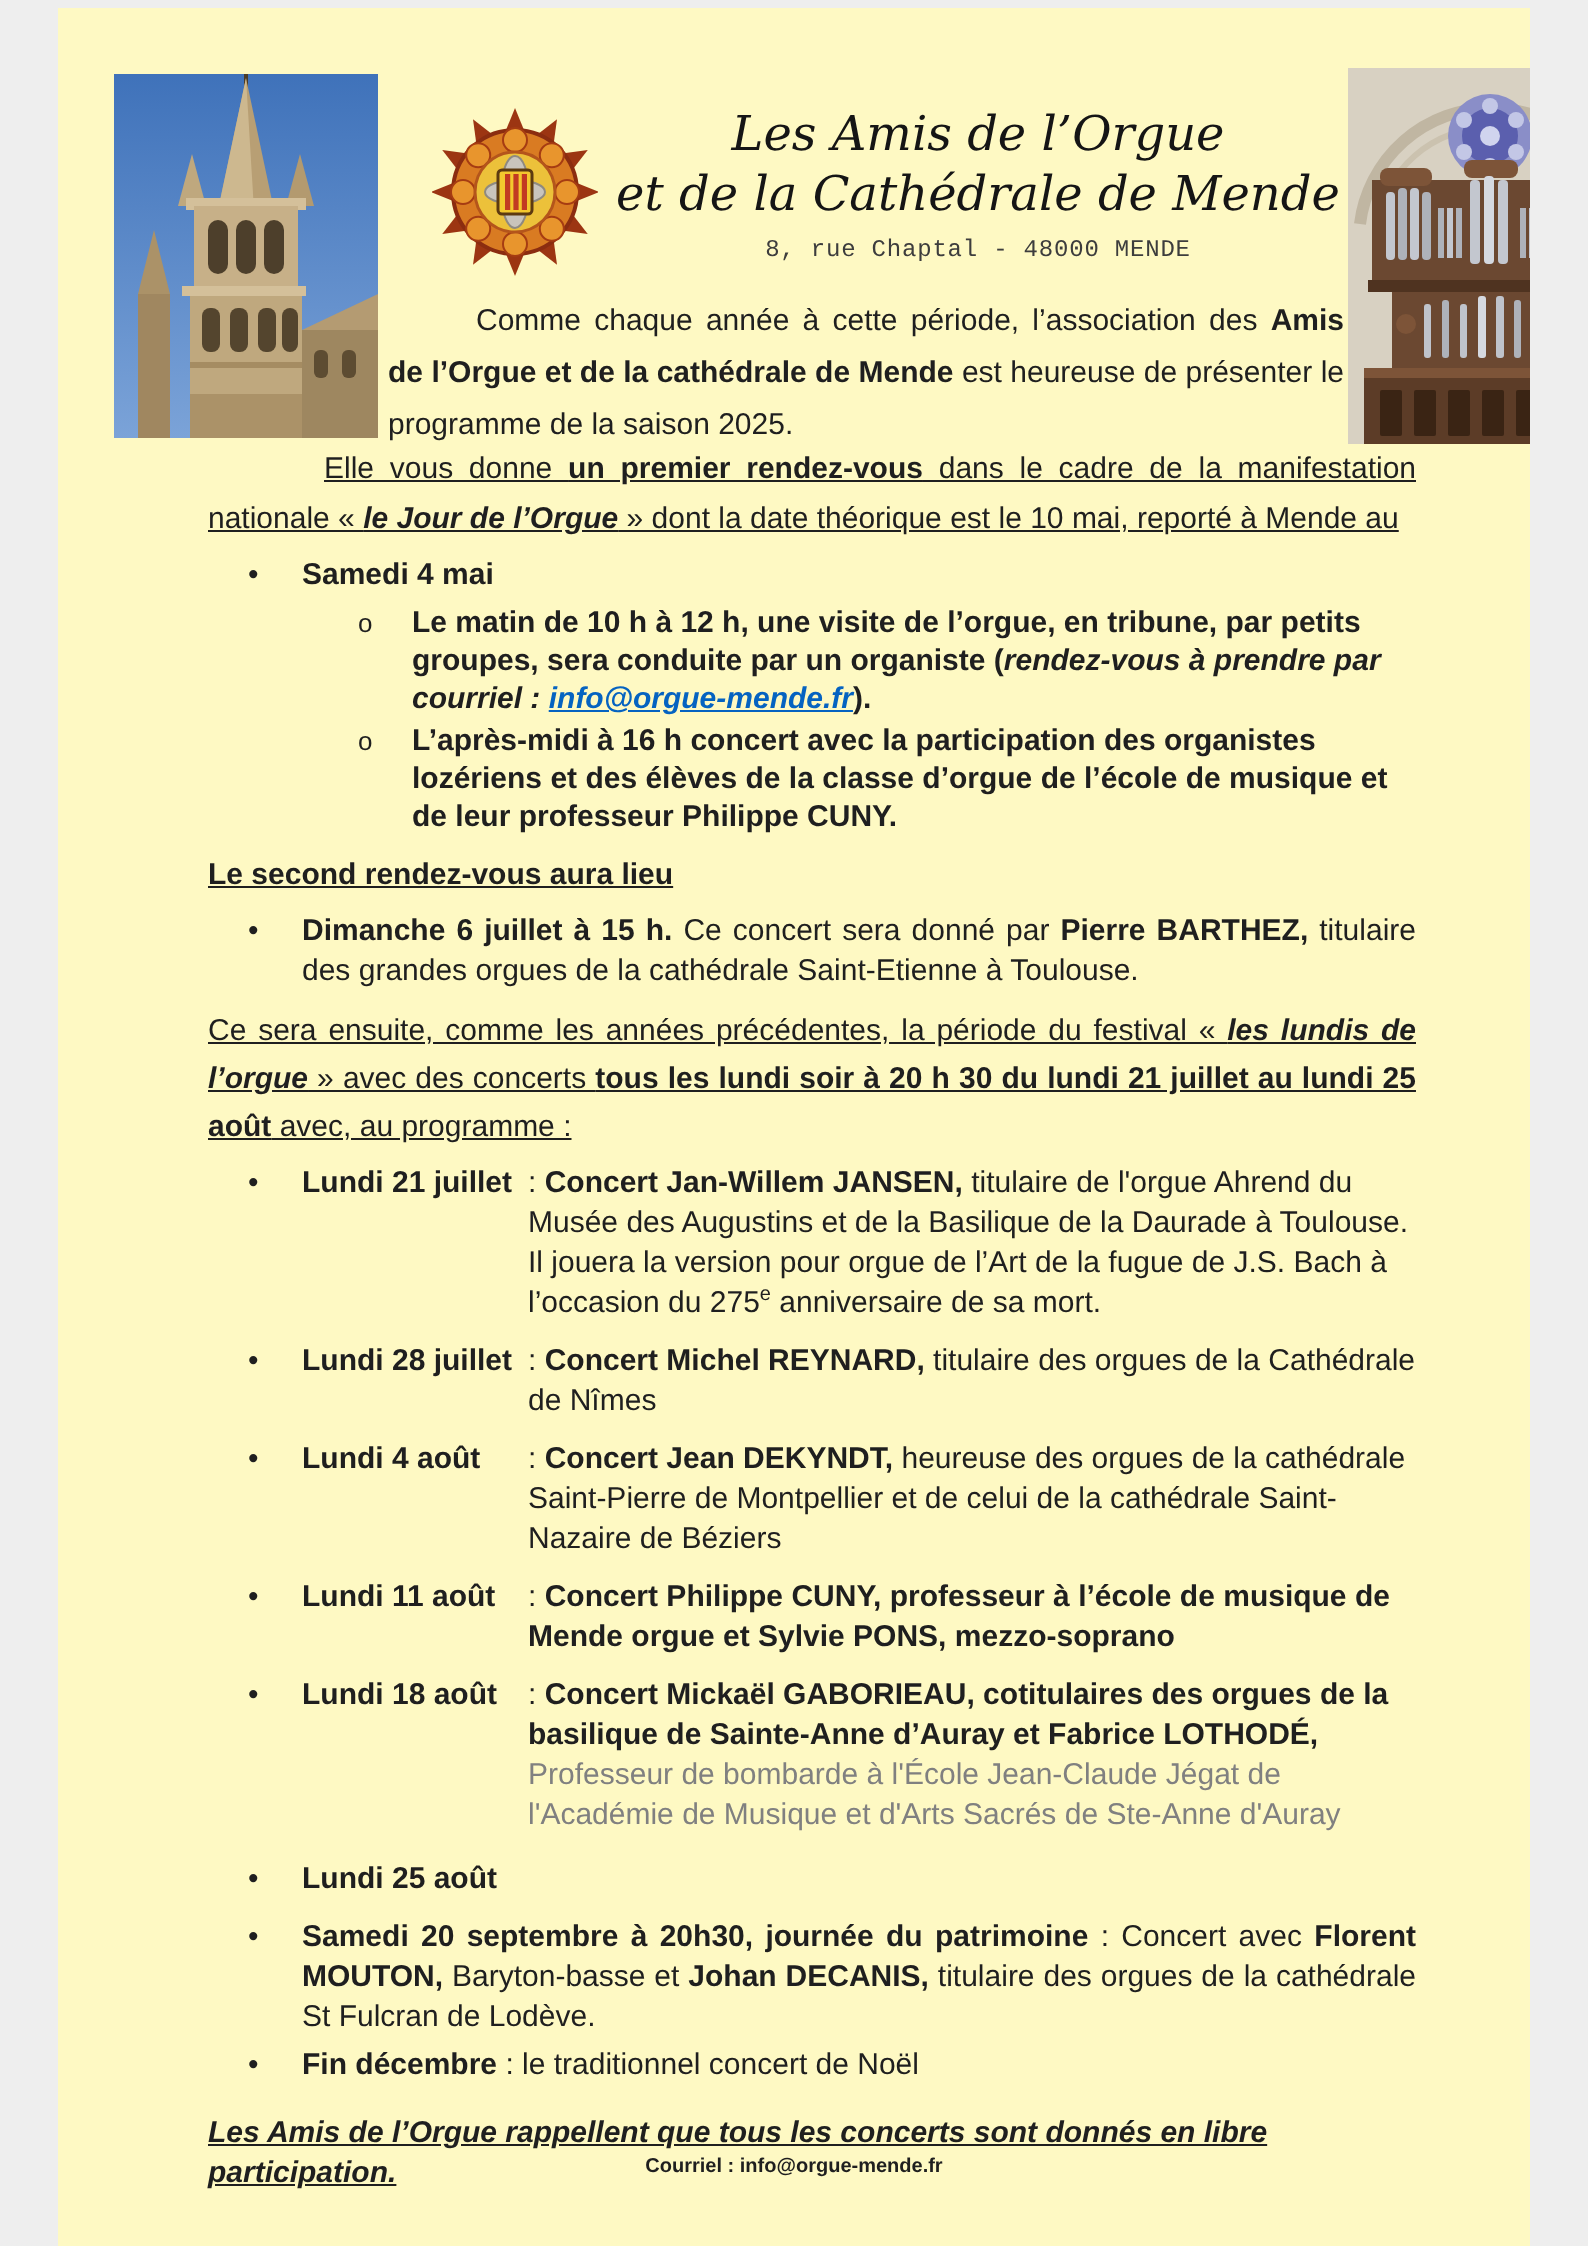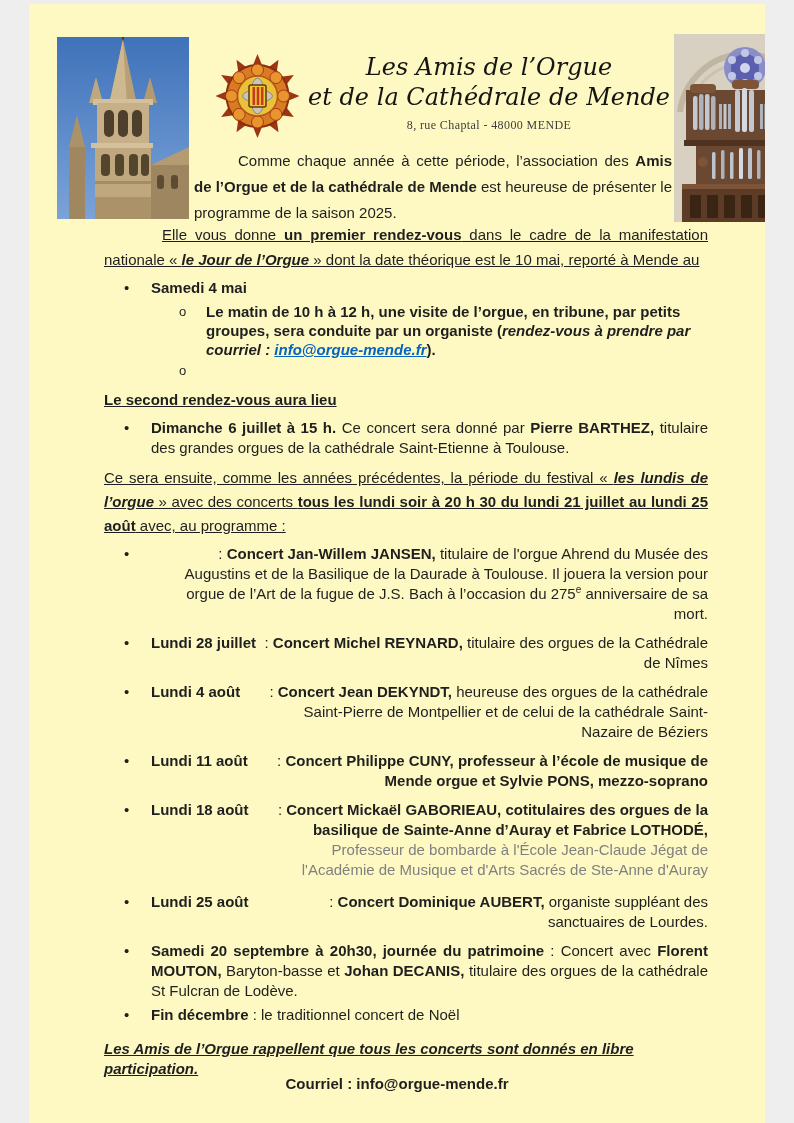--- a/index.html
+++ b/index.html
@@ -7,52 +7,52 @@
     position:relative;width:736px;height:1123px;margin:4px auto;background:#fef9c3;
     font-family:"Liberation Sans",sans-serif;font-size:15px;color:#1f1f1f;overflow:hidden;
   }
   
   .header{position:relative;height:218px;}
   .photo-left{position:absolute;left:28px;top:33px;width:132px;height:182px;}
   .logo{position:absolute;left:187px;top:46px;width:83px;height:92px;}
   .photo-right{position:absolute;left:645px;top:30px;width:143px;height:188px;}
   .title-block{position:absolute;left:278px;top:48px;width:364px;text-align:center;}
   .title-line{font-family:"DejaVu Serif","Liberation Serif",serif;font-style:italic;font-size:24px;line-height:30px;color:#151515;}
-  .address{margin-top:6px;font-family:Liberation Serif, serif;font-size:12px;letter-spacing:.4px;color:#3d3d3d;}
+  .address{margin-top:6px;font-family:Liberation Mono, monospace;font-size:12px;letter-spacing:.4px;color:#3d3d3d;}
   .intro{position:absolute;left:165px;top:144px;width:478px;margin:0;text-align:justify;text-indent:44px;line-height:26px;}
   
   .content{padding:0 57px 0 75px;}
   .para{margin:0;line-height:20px;text-decoration:underline;}
   .p-rdv{line-height:25px;text-indent:58px;text-align:justify;margin-bottom:6px;}
   .p-second{margin:10px 0 8px;}
   .p-festival{line-height:24px;text-align:justify;margin:8px 0 6px;}
   .p-deux{margin:14px 0 10px;}
   .p-closing{margin-top:14px;font-weight:700;font-style:italic;}
   .li{display:flex;line-height:20px;}
   .li .marker{flex:none;width:27px;}
   .li.l1{padding-left:20px;margin-bottom:4px;}
   .li.l2{padding-left:75px;margin-bottom:2px;line-height:19px;}
   .li.l2 .marker{font-size:13px;}
   .li-text{flex:1;}
   .justify .li-text,.justify{text-align:justify;}
   .prog{display:flex;padding-left:20px;line-height:20px;margin-bottom:9px;}
   .prog .marker{flex:none;width:27px;}
   .prog-date{flex:none;width:113px;font-weight:700;}
-  .prog-desc{flex:1;text-align:right;}
+  .prog-desc{flex:1;}
   .prog5{margin-bottom:12px;}
   .li-patrimoine{margin-bottom:12px;}
   .li-noel{margin-bottom:0;}
   
   .run-b{font-weight:700;}
   .run-bi{font-weight:700;font-style:italic;}
   .run-link{color:#0563c1;font-weight:700;font-style:italic;text-decoration:underline;cursor:pointer;}
   .run-gray{color:#808080;}
   .run-sup{vertical-align:super;font-size:10px;line-height:0;}
   
-  .footer{position:absolute;left:0;right:0;top:1072px;text-align:center;font-size:15px;line-height:16px;}
+  .footer{position:absolute;left:0;right:0;top:1072px;text-align:center;font-size:10px;line-height:16px;}
 </style>
 </head>
 <body>
 
 <div class="page">
 
   <div class="header">
 
     <svg class="photo-left" viewBox="0 0 132 182" xmlns="http://www.w3.org/2000/svg">
       <defs>
@@ -195,33 +195,35 @@
     <div class="li l1">
       <span class="marker">•</span>
       <div class="li-text"><span class="run run-b">Samedi 4 mai</span></div>
     </div>
     <div class="li l2">
       <span class="marker">o</span>
       <div class="li-text"><span class="run run-b">Le matin de 10 h à 12 h, une visite de l’orgue, en tribune, par petits groupes, sera conduite par un organiste (</span><span class="run run-bi">rendez-vous à prendre par courriel : </span><a class="run run-link" href="#">info@orgue-mende.fr</a><span class="run run-b">).</span></div>
     </div>
     <div class="li l2">
       <span class="marker">o</span>
+      <div class="li-text"><span class="run run-b">L’après-midi à 16 h concert avec la participation des organistes lozériens et des élèves de la classe d’orgue de l’école de musique et de leur professeur Philippe CUNY.</span></div>
     </div>
 
     <p class="para p-second"><span class="run run-b">Le second rendez-vous aura lieu</span></p>
 
     <div class="li l1 justify">
       <span class="marker">•</span>
       <div class="li-text"><span class="run run-b">Dimanche 6 juillet à 15 h.</span><span class="run"> Ce concert sera donné par </span><span class="run run-b">Pierre BARTHEZ,</span><span class="run"> titulaire des grandes orgues de la cathédrale Saint-Etienne à Toulouse.</span></div>
     </div>
 
     <p class="para p-festival"><span class="run">Ce sera ensuite, comme les années précédentes, la période du festival « </span><span class="run run-bi">les lundis de l’orgue</span><span class="run"> » avec des concerts </span><span class="run run-b">tous les lundi soir à 20 h 30 du lundi 21 juillet au lundi 25 août</span><span class="run"> avec, au programme :</span></p>
 
     <div class="prog">
       <span class="marker">•</span>
+      <div class="prog-date">Lundi 21 juillet</div>
       <div class="prog-desc"><span class="run">: </span><span class="run run-b">Concert Jan-Willem JANSEN,</span><span class="run"> titulaire de l'orgue Ahrend du Musée des Augustins et de la Basilique de la Daurade à Toulouse.  Il jouera la version pour orgue de l’Art de la fugue de J.S. Bach à l’occasion du 275</span><span class="run run-sup">e</span><span class="run"> anniversaire de sa mort.</span></div>
     </div>
     <div class="prog">
       <span class="marker">•</span>
       <div class="prog-date">Lundi 28 juillet</div>
       <div class="prog-desc"><span class="run">: </span><span class="run run-b">Concert Michel REYNARD,</span><span class="run"> titulaire des orgues de la Cathédrale de Nîmes</span></div>
     </div>
     <div class="prog">
       <span class="marker">•</span>
       <div class="prog-date">Lundi 4 août</div>
@@ -233,21 +235,20 @@
       <div class="prog-desc"><span class="run">: </span><span class="run run-b">Concert Philippe CUNY, professeur à l’école de musique de Mende orgue et  Sylvie PONS, mezzo-soprano</span></div>
     </div>
     <div class="prog prog5">
       <span class="marker">•</span>
       <div class="prog-date">Lundi 18 août</div>
       <div class="prog-desc"><span class="run">: </span><span class="run run-b">Concert Mickaël GABORIEAU, cotitulaires des orgues de la basilique de Sainte-Anne d’Auray et Fabrice LOTHODÉ,</span><span class="run run-gray"> Professeur de bombarde à l'École Jean-Claude Jégat de l'Académie de Musique et d'Arts Sacrés de Ste-Anne d'Auray</span></div>
     </div>
     <div class="prog">
       <span class="marker">•</span>
       <div class="prog-date">Lundi 25 août</div>
-      <div class="prog-desc"><span class="run">: </span><span class="run run-b">Concert Dominique AUBERT,</span><span class="run"> organiste suppléant des sanctuaires de Lourdes.</span></div>
     </div>
 
 
     <div class="li l1 justify li-patrimoine">
       <span class="marker">•</span>
       <div class="li-text"><span class="run run-b">Samedi 20 septembre à 20h30, journée du patrimoine</span><span class="run"> : Concert avec </span><span class="run run-b">Florent MOUTON,</span><span class="run"> Baryton-basse et </span><span class="run run-b">Johan DECANIS,</span><span class="run"> titulaire des orgues de la cathédrale St Fulcran de Lodève.</span></div>
     </div>
     <div class="li l1 li-noel">
       <span class="marker">•</span>
       <div class="li-text"><span class="run run-b">Fin décembre</span><span class="run"> : le traditionnel concert de Noël</span></div>

